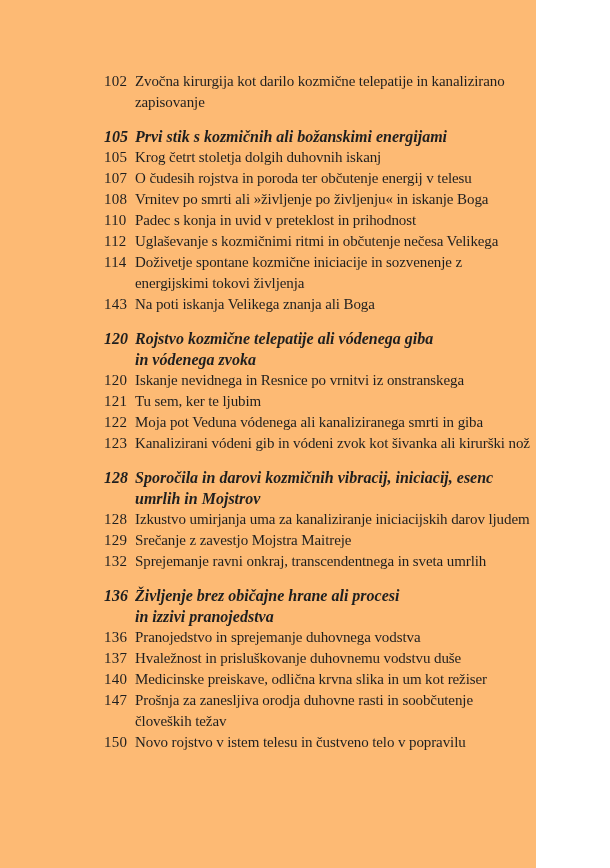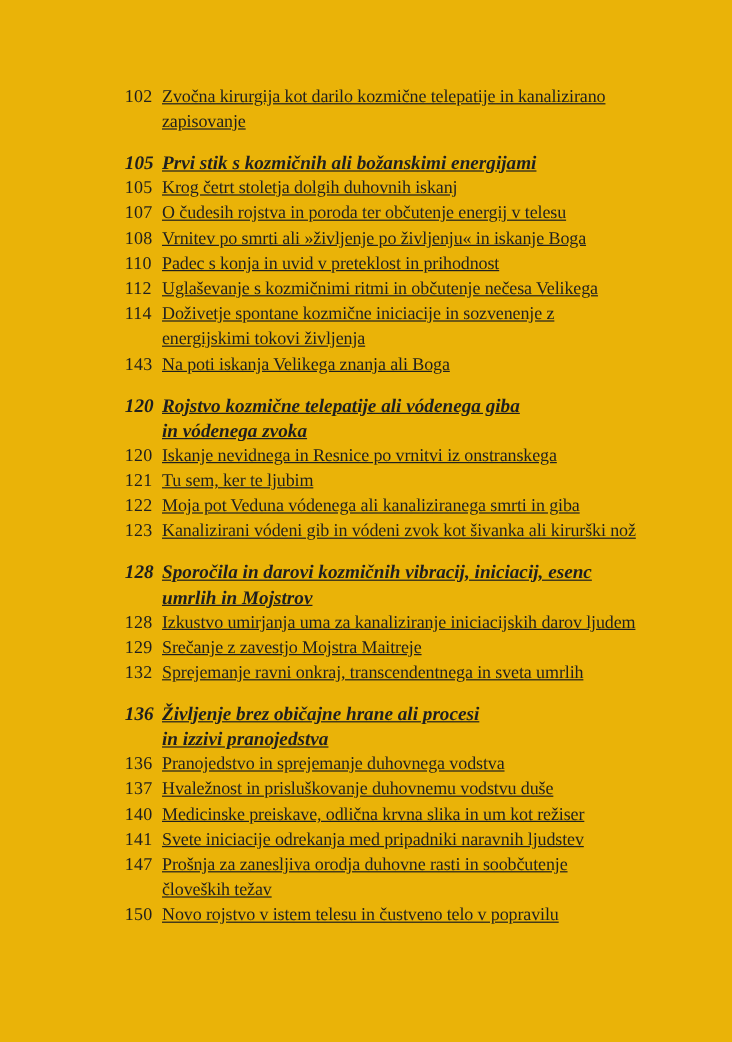--- a/index.html
+++ b/index.html
@@ -9,24 +9,24 @@
   }
   body {
     width: 610px;
     height: 868px;
     overflow: hidden;
     font-family: "Liberation Serif", "DejaVu Serif", serif;
     color: #1f1f1f;
   }
   .page {
     box-sizing: border-box;
-    width: 610px;
+    width: 536px;
     height: 868px;
     padding: 71px 40px 0 104px;
-    background: #eab308;
+    background: #fdba74;
   }
   .row {
     display: flex;
     align-items: flex-start;
   }
   .num {
     flex: none;
     width: 31px;
     font-size: 15px;
     line-height: 21px;
@@ -35,21 +35,20 @@
   }
   .title {
     flex: 1;
     min-width: 0;
   }
   .line {
     font-size: 15px;
     line-height: 21px;
     letter-spacing: -0.1px;
     white-space: nowrap;
-    text-decoration: underline;
   }
   .row.heading {
     margin-top: 13px;
   }
   .row.heading .num,
   .row.heading .line {
     font-weight: bold;
     font-style: italic;
     font-size: 16px;
     letter-spacing: 0;
@@ -191,26 +190,20 @@
           <div class="line">Hvaležnost in prisluškovanje duhovnemu vodstvu duše</div>
         </div>
       </div>
       <div class="row">
         <div class="num">140</div>
         <div class="title">
           <div class="line">Medicinske preiskave, odlična krvna slika in um kot režiser</div>
         </div>
       </div>
       <div class="row">
-        <div class="num">141</div>
-        <div class="title">
-          <div class="line">Svete iniciacije odrekanja med pripadniki naravnih ljudstev</div>
-        </div>
-      </div>
-      <div class="row">
         <div class="num">147</div>
         <div class="title">
           <div class="line">Prošnja za zanesljiva orodja duhovne rasti in soobčutenje</div>
           <div class="line">človeških težav</div>
         </div>
       </div>
       <div class="row">
         <div class="num">150</div>
         <div class="title">
           <div class="line">Novo rojstvo v istem telesu in čustveno telo v popravilu</div>

